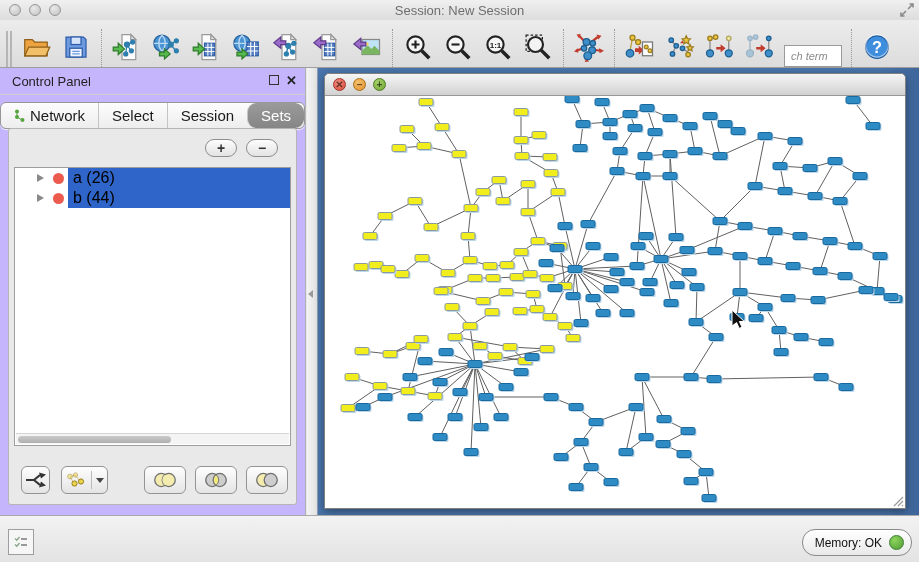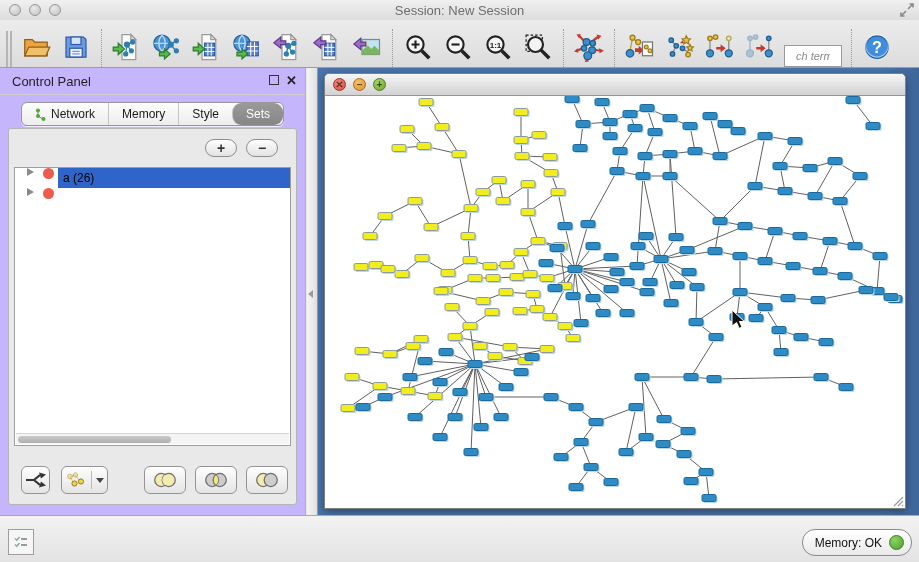--- a/index.html
+++ b/index.html
@@ -16,45 +16,45 @@
 
   
   .toolbar { position:absolute; top:20px; left:0; width:919px; height:48px;
     background:linear-gradient(#ececec,#dcdcdc); border-bottom:1px solid #9e9e9e;
     display:flex; align-items:flex-end; padding:0 4px; }
   .tb-handle { width:6px; height:36px; border-left:2px solid #b5b5b5; border-right:2px solid #b5b5b5; margin:0 4px 0 2px; }
   .tb-btn { width:40px; height:40px; display:flex; align-items:center; justify-content:center; background:transparent; border:none; }
   .tb-btn svg { width:30px; height:30px; }
   .tb-sep { width:1px; height:38px; border-left:1px dotted #9a9a9a; margin:0 5px; }
   .tb-search { width:58px; height:22px; border:1px solid #9a9a9a; background:#fff; font-size:11px;
-    font-style:italic; color:#8a8a8a; padding:0 11px; margin:0 4px; }
+    font-style:italic; color:#8a8a8a; padding:0 6px; margin:0 4px; }
 
   
   .control-panel { position:absolute; top:68px; left:0; width:306px; height:447px;
     background:#c4b5fd; border-right:1px solid #b0b0b0; }
   .cp-header { position:relative; height:27px; border-bottom:1px solid #cfcfcf; }
   .cp-title { position:absolute; left:12px; top:6px; font-size:13px; color:#222; }
   .cp-float { position:absolute; right:26px; top:7px; width:10px; height:10px; border:1.5px solid #333; }
   .cp-close { position:absolute; right:8px; top:5px; font-size:13px; font-weight:bold; color:#222; }
   .cp-tabs { display:flex; justify-content:center; margin-top:7px; }
   .segmented { display:inline-flex; border:1px solid #979797; border-radius:6px; overflow:hidden;
     background:linear-gradient(#fdfdfd,#ededed); box-shadow:0 1px 1px rgba(255,255,255,.8); }
-  .seg { display:flex; align-items:center; gap:5px; padding:4px 13px; font-size:12px; color:#1a1a1a;
+  .seg { display:flex; align-items:center; gap:5px; padding:4px 13px; font-size:15px; color:#1a1a1a;
     border-left:1px solid #c4c4c4; }
   .seg:first-child { border-left:none; }
   .seg.active { background:linear-gradient(#9a9a9a,#868686); color:#fff;border-radius:9px; }
   .cp-body { position:absolute; top:60px; left:8px; right:8px; bottom:10px;
     border:1px solid #b5b5b5; border-radius:3px; background:#e9e9e9; }
   .pm-row { position:absolute; top:10px; right:18px; display:flex; gap:9px; }
   .pm-btn { width:32px; height:18px; border:1px solid #8e8e8e; border-radius:9px;
     background:linear-gradient(#fdfdfd,#e3e3e3); font-size:14px; font-weight:bold; color:#333;
     line-height:15px; text-align:center; }
   .set-list { position:absolute; top:38px; left:5px; right:5px; bottom:58px;
     background:#fff; border:1px solid #9e9e9e; overflow:hidden; }
-  .set-row { display:flex; align-items:flex-start; height:20px; padding-left:12px; font-size:12px; }
+  .set-row { display:flex; align-items:center; height:20px; padding-left:22px; font-size:16px; }
   .tri { width:0; height:0; border-left:7px solid #8a8a8a; border-top:4.5px solid transparent;
     border-bottom:4.5px solid transparent; margin-right:9px; }
   .reddot { width:11px; height:11px; border-radius:50%; background:#ed5a4e; margin-right:4px; z-index:1; }
   .row-label { flex:1; height:20px; line-height:20px; padding-left:5px; color:#000; }
   .set-row.selected .row-label { background:#2f65c8; }
   .hscroll { position:absolute; left:1px; right:1px; bottom:1px; height:11px; background:#f4f4f4; border-top:1px solid #d5d5d5; }
   .hthumb { position:absolute; left:2px; top:2px; width:56%; height:7px; border-radius:4px;
     background:linear-gradient(#c9c9c9,#b0b0b0); }
   .cp-btnrow { position:absolute; left:12px; right:8px; bottom:9px; height:30px; display:flex; align-items:center; }
   .cpb { height:28px; border:1px solid #949494; border-radius:6px;
@@ -389,24 +389,24 @@
       <div class="seg">
         <svg width="11" height="13" viewBox="0 0 11 13">
           <path d="M3 3v5l5 3" stroke="#57a53e" fill="none"></path>
           <circle cx="3" cy="2.5" r="2" fill="#57a53e"></circle>
             <circle cx="3" cy="8" r="2" fill="#57a53e"></circle>
             <circle cx="8.5" cy="11" r="2" fill="#57a53e"></circle>
         </svg>
         <span>Network</span>
       </div>
       <div class="seg">
-        <span>Memory</span>
+        <span>Select</span>
       </div>
       <div class="seg">
-        <span>Style</span>
+        <span>Session</span>
       </div>
       <div class="seg active">
         <span>Sets</span>
       </div>
     </div>
   </div>
 
   <div class="cp-body">
     <div class="pm-row">
       <button class="pm-btn">+</button>
@@ -415,20 +415,21 @@
 
     <div class="set-list">
       <div class="set-row selected">
         <div class="tri"></div>
         <div class="reddot"></div>
         <div class="row-label">a (26)</div>
       </div>
       <div class="set-row selected">
         <div class="tri"></div>
         <div class="reddot"></div>
+        <div class="row-label">b (44)</div>
       </div>
       <div class="hscroll">
         <div class="hthumb"></div>
       </div>
     </div>
 
     <div class="cp-btnrow">
       <button class="cpb cpb-split">
         <svg width="24" height="18" viewBox="0 0 24 18">
           <path d="M2 9 H10 M10 9 L16 4 M10 9 L16 14" stroke="#333" stroke-width="2.2" fill="none"></path>

